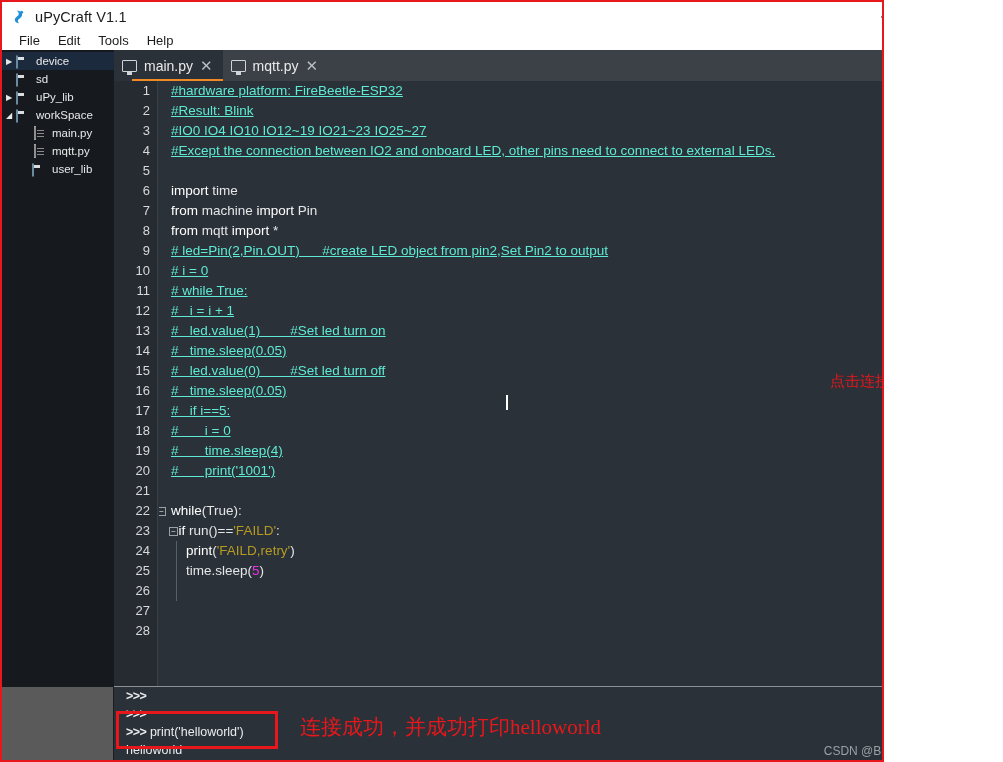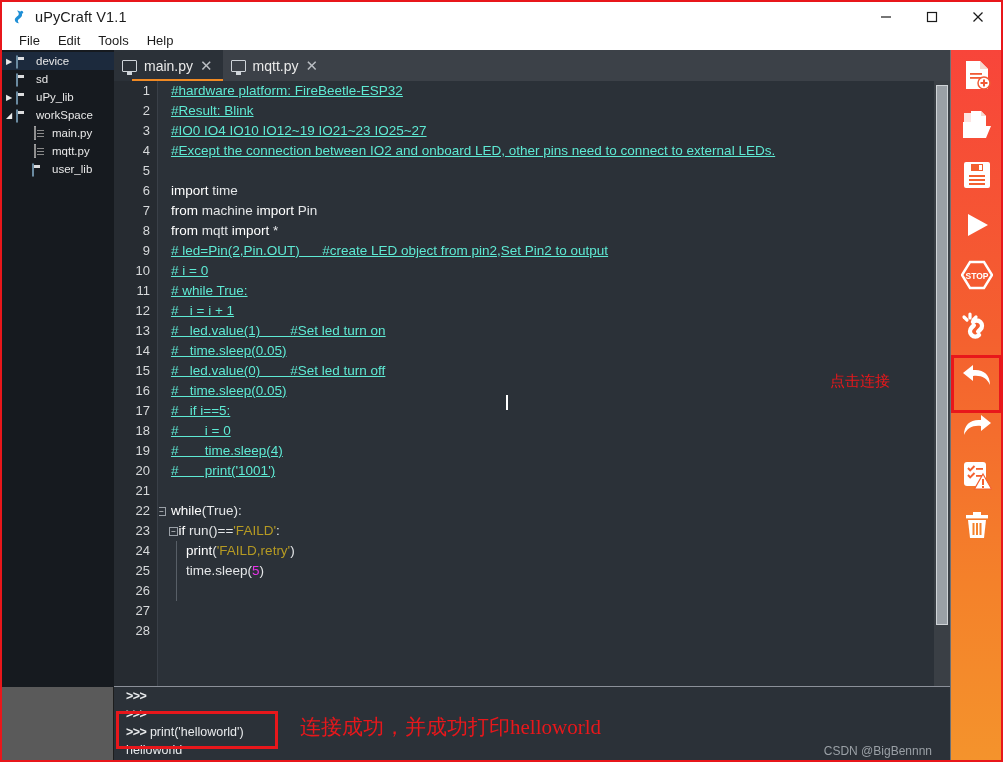--- a/index.html
+++ b/index.html
@@ -6,21 +6,21 @@
   html, body {
     width: 1003px; height: 762px;
     font-family: "Liberation Sans", "DejaVu Sans", sans-serif;
     overflow: hidden;
     background: #ffffff;
   }
 
   
   #app {
     position: relative;
-    width: 1003px; height: 762px;
+    width: 884px; height: 762px;
     border: 2px solid #e8171b;
     background: #2b3138;
     overflow: hidden;
   }
 
   
   #titlebar {
     position: absolute; left: 0; top: 0;
     width: 999px; height: 30px;
     background: #ffffff;

